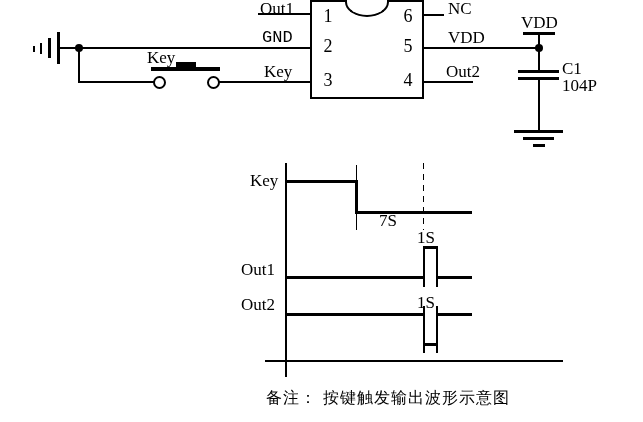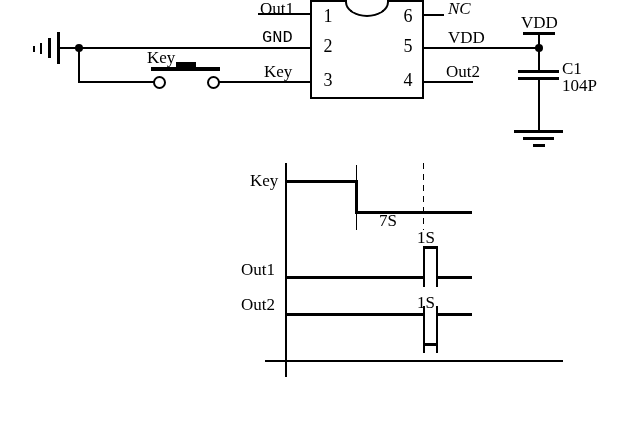--- a/index.html
+++ b/index.html
@@ -52,21 +52,21 @@
     <div id="chip-notch"></div>
   </div>
   <div class="pin" style="left:317px;top:7px;">1</div>
   <div class="pin" style="left:317px;top:37px;">2</div>
   <div class="pin" style="left:317px;top:71px;">3</div>
   <div class="pin" style="left:397px;top:7px;">6</div>
   <div class="pin" style="left:397px;top:37px;">5</div>
   <div class="pin" style="left:397px;top:71px;">4</div>
 
   <div class="ln" style="left:424px;top:14px;width:20px;height:2px;"></div>
-  <div class="txt" style="left:448px;top:0px;font-style:italic;">NC</div>
+  <div class="txt" style="left:448px;top:0px;">NC</div>
   <div class="ln" style="left:424px;top:47px;width:116px;height:2px;"></div>
   <div class="txt" style="left:448px;top:29px;">VDD</div>
   <div class="ln" style="left:424px;top:81px;width:49px;height:2px;"></div>
   <div class="txt" style="left:446px;top:63px;">Out2</div>
 
   <div class="txt" style="left:521px;top:14px;">VDD</div>
   <div class="ln" style="left:523px;top:32px;width:32px;height:3px;"></div>
   <div class="ln" style="left:538px;top:34px;width:2px;height:15px;"></div>
   <div class="dot" style="left:535px;top:44px;"></div>
 
@@ -101,14 +101,15 @@
   <div class="ln" style="left:438px;top:276px;width:34px;height:3px;"></div>
 
   <div class="txt" style="left:241px;top:296px;">Out2</div>
   <div class="txt" style="left:417px;top:294px;">1S</div>
   <div class="ln" style="left:285px;top:313px;width:139px;height:3px;"></div>
   <div class="ln" style="left:423px;top:306px;width:2px;height:47px;"></div>
   <div class="ln" style="left:423px;top:343px;width:15px;height:3px;"></div>
   <div class="ln" style="left:436px;top:306px;width:2px;height:47px;"></div>
   <div class="ln" style="left:438px;top:313px;width:34px;height:3px;"></div>
 
+  <div id="caption">备注： 按键触发输出波形示意图</div>
 
 </div>
 
 </body></html>

